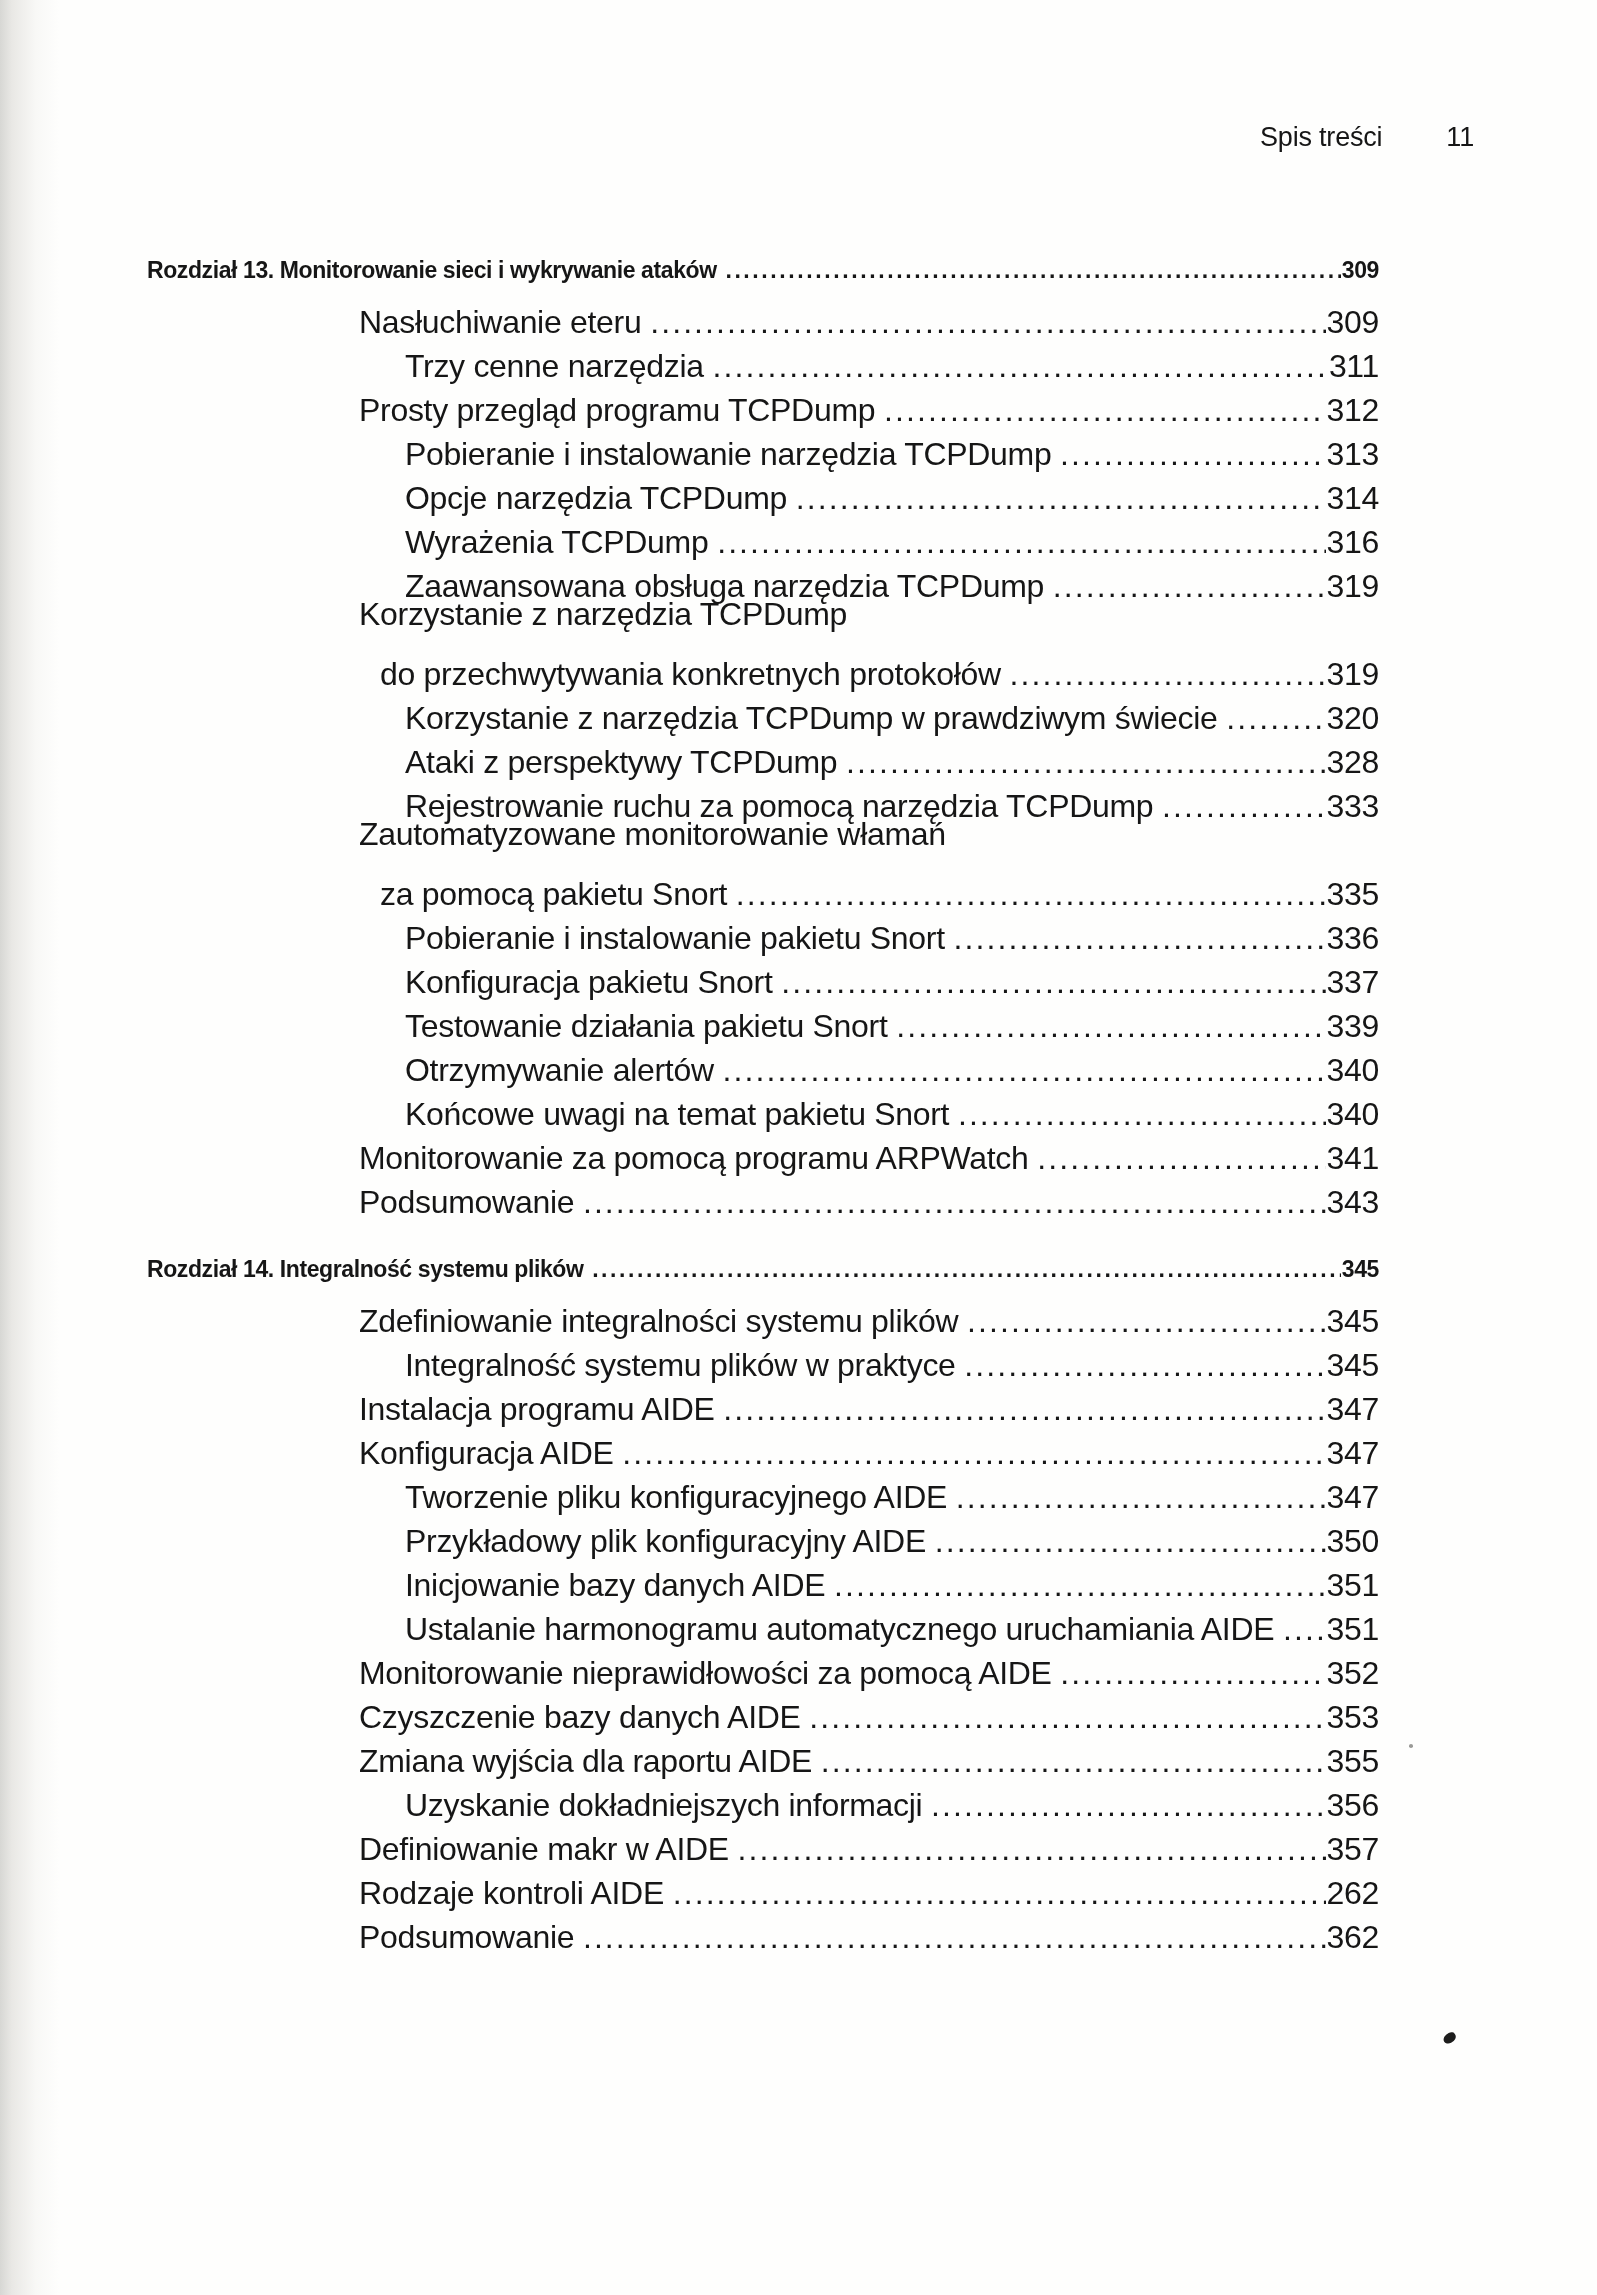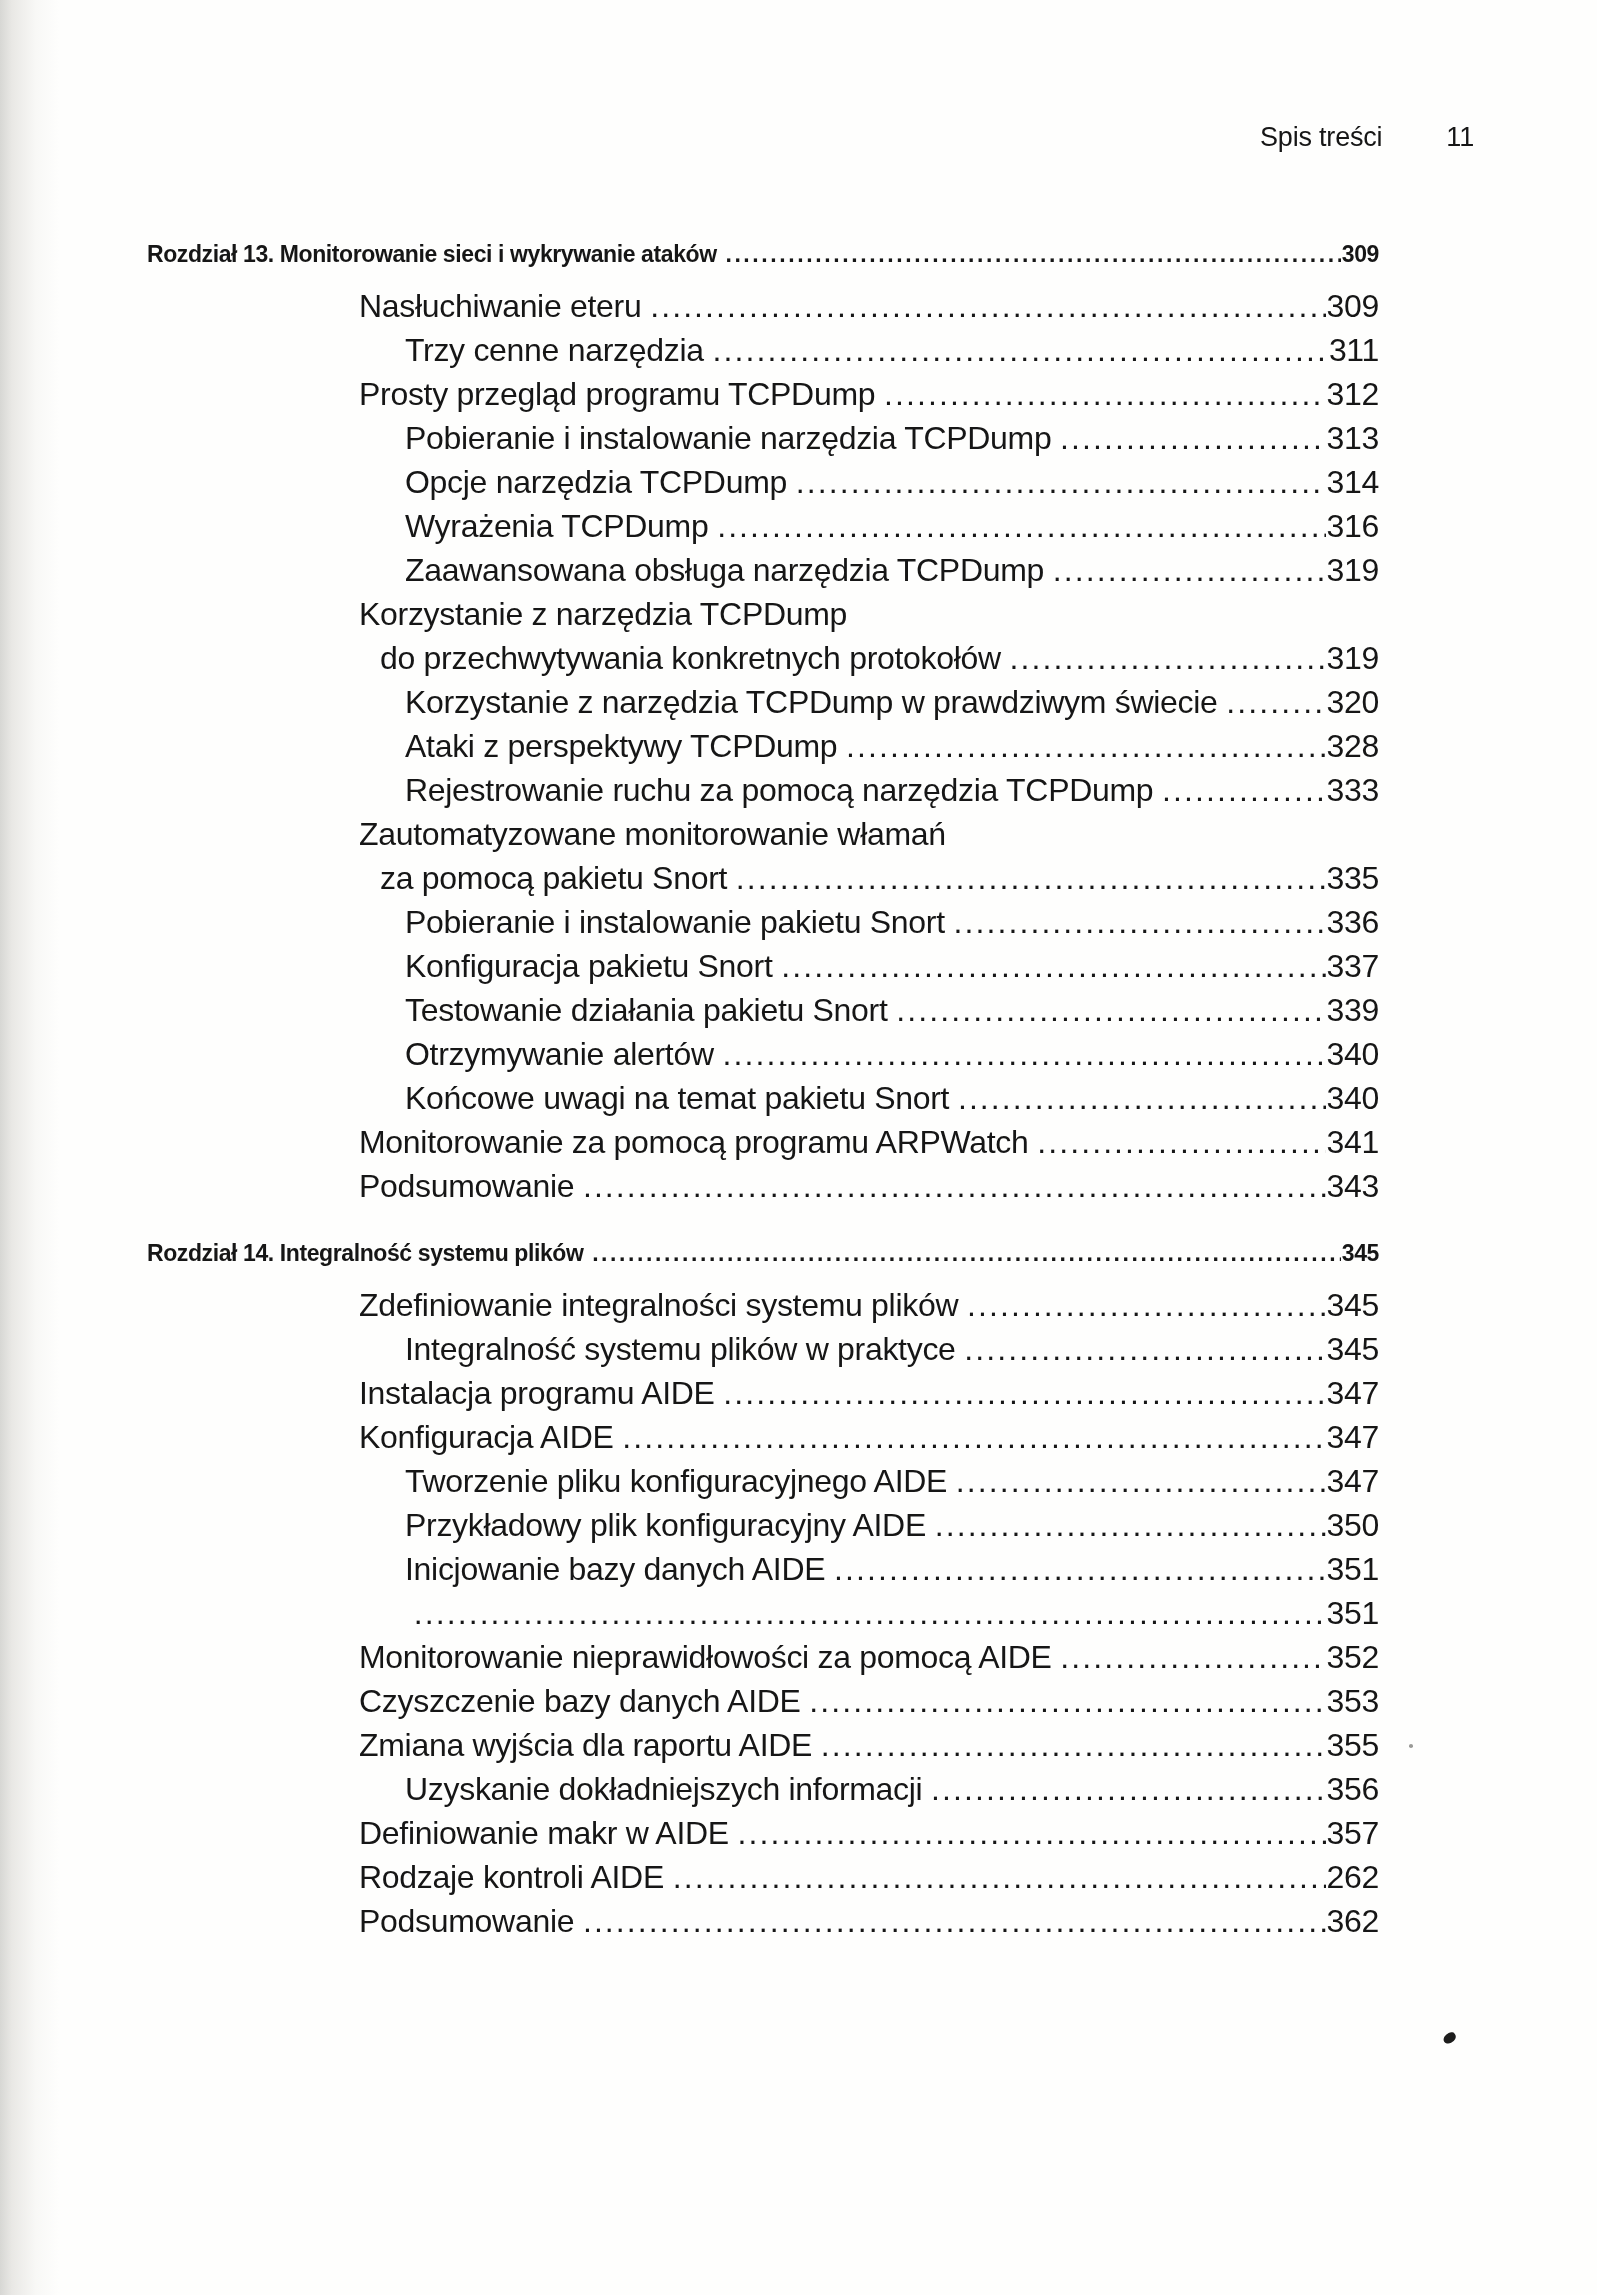--- a/index.html
+++ b/index.html
@@ -53,21 +53,21 @@
   .dots {
     flex: 1 1 auto; min-width: 0;
     overflow: hidden; white-space: nowrap;
     margin-left: 8.7px; margin-right: 0.9px;
   }
   .dots::after {
     content: "..........................................................................................................................................................";
     letter-spacing: 2.1px;
   }
   .ch-dots::after { letter-spacing: 2.6px; }
-  .pg { white-space: nowrap; }
+  .pg { white-space: nowrap; margin-top: 16px; }
 
   
   .speck-1 {
     position: absolute; left: 1409px; top: 1744px;
     width: 4.3px; height: 3.5px; border-radius: 50%;
     background: #9a9a97;
   }
   .speck-2 {
     position: absolute; left: 1443px; top: 2033px;
     width: 13px; height: 9.5px; border-radius: 60% 40% 55% 45%;
@@ -259,20 +259,21 @@
     <span class="pg">350</span>
   </div>
 
   <div class="row lvl2">
     <span class="t">Inicjowanie bazy danych AIDE</span>
     <span class="dots"></span>
     <span class="pg">351</span>
   </div>
 
   <div class="row lvl2">
+    <span class="t">Ustalanie harmonogramu automatycznego uruchamiania AIDE</span>
     <span class="dots"></span>
     <span class="pg">351</span>
   </div>
 
   <div class="row lvl1">
     <span class="t">Monitorowanie nieprawidłowości za pomocą AIDE</span>
     <span class="dots"></span>
     <span class="pg">352</span>
   </div>
 

